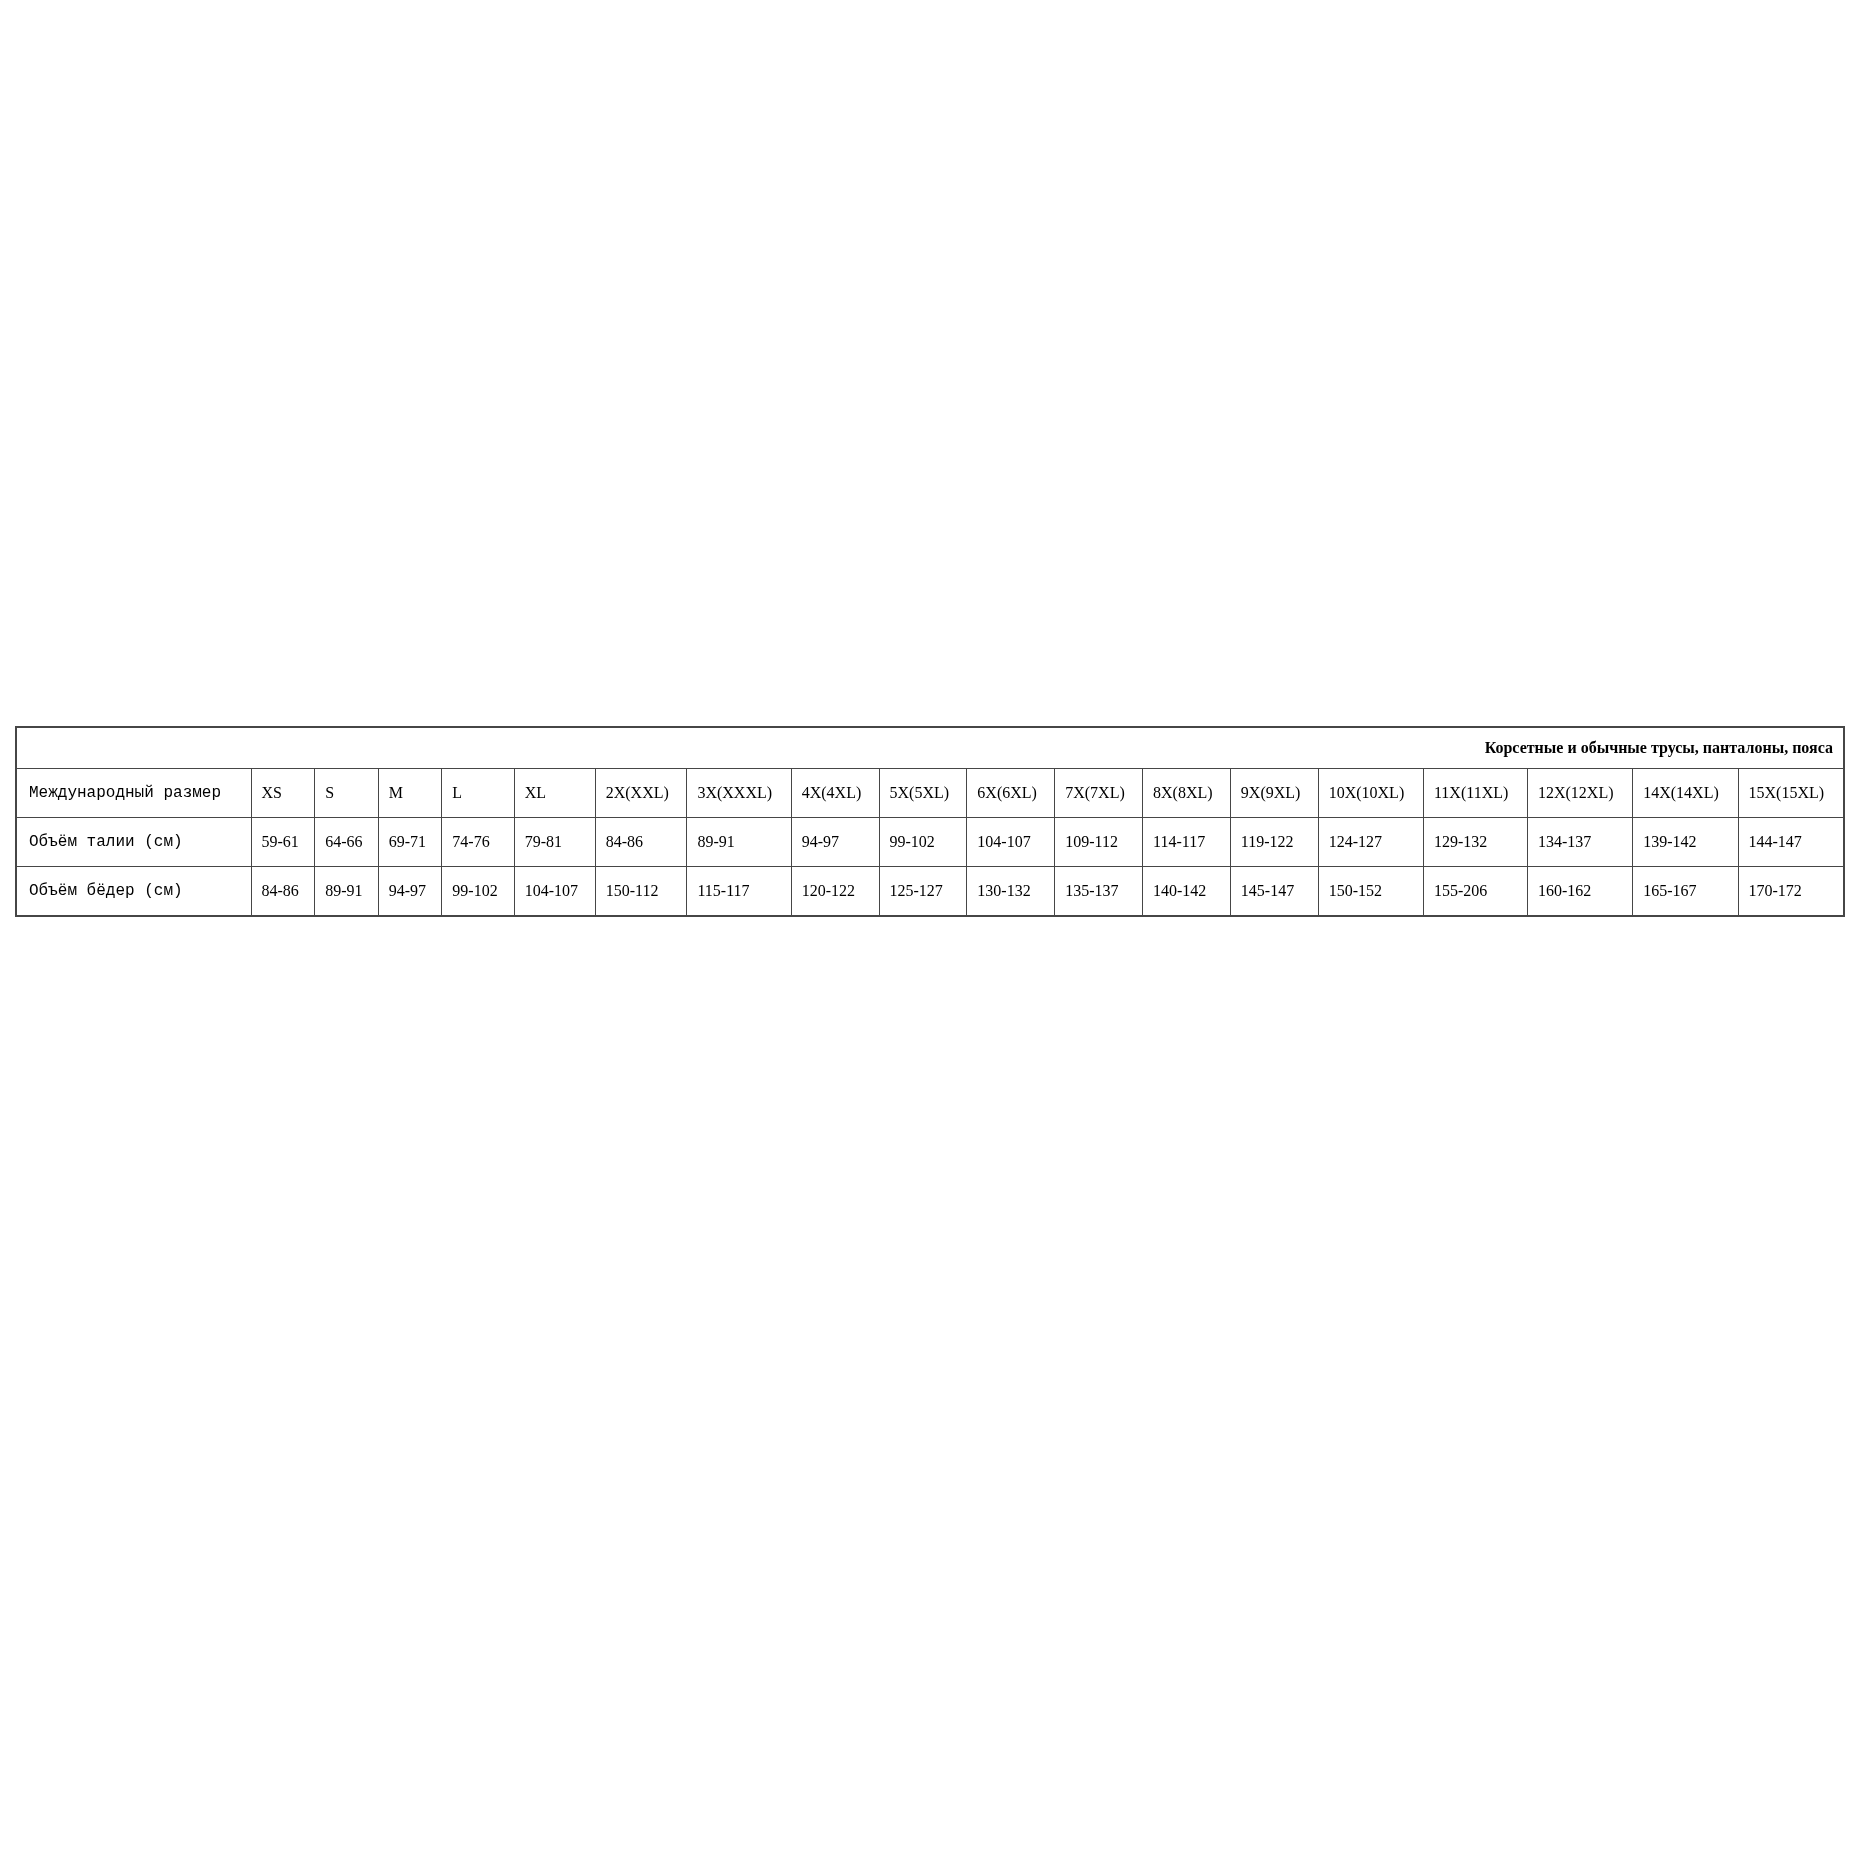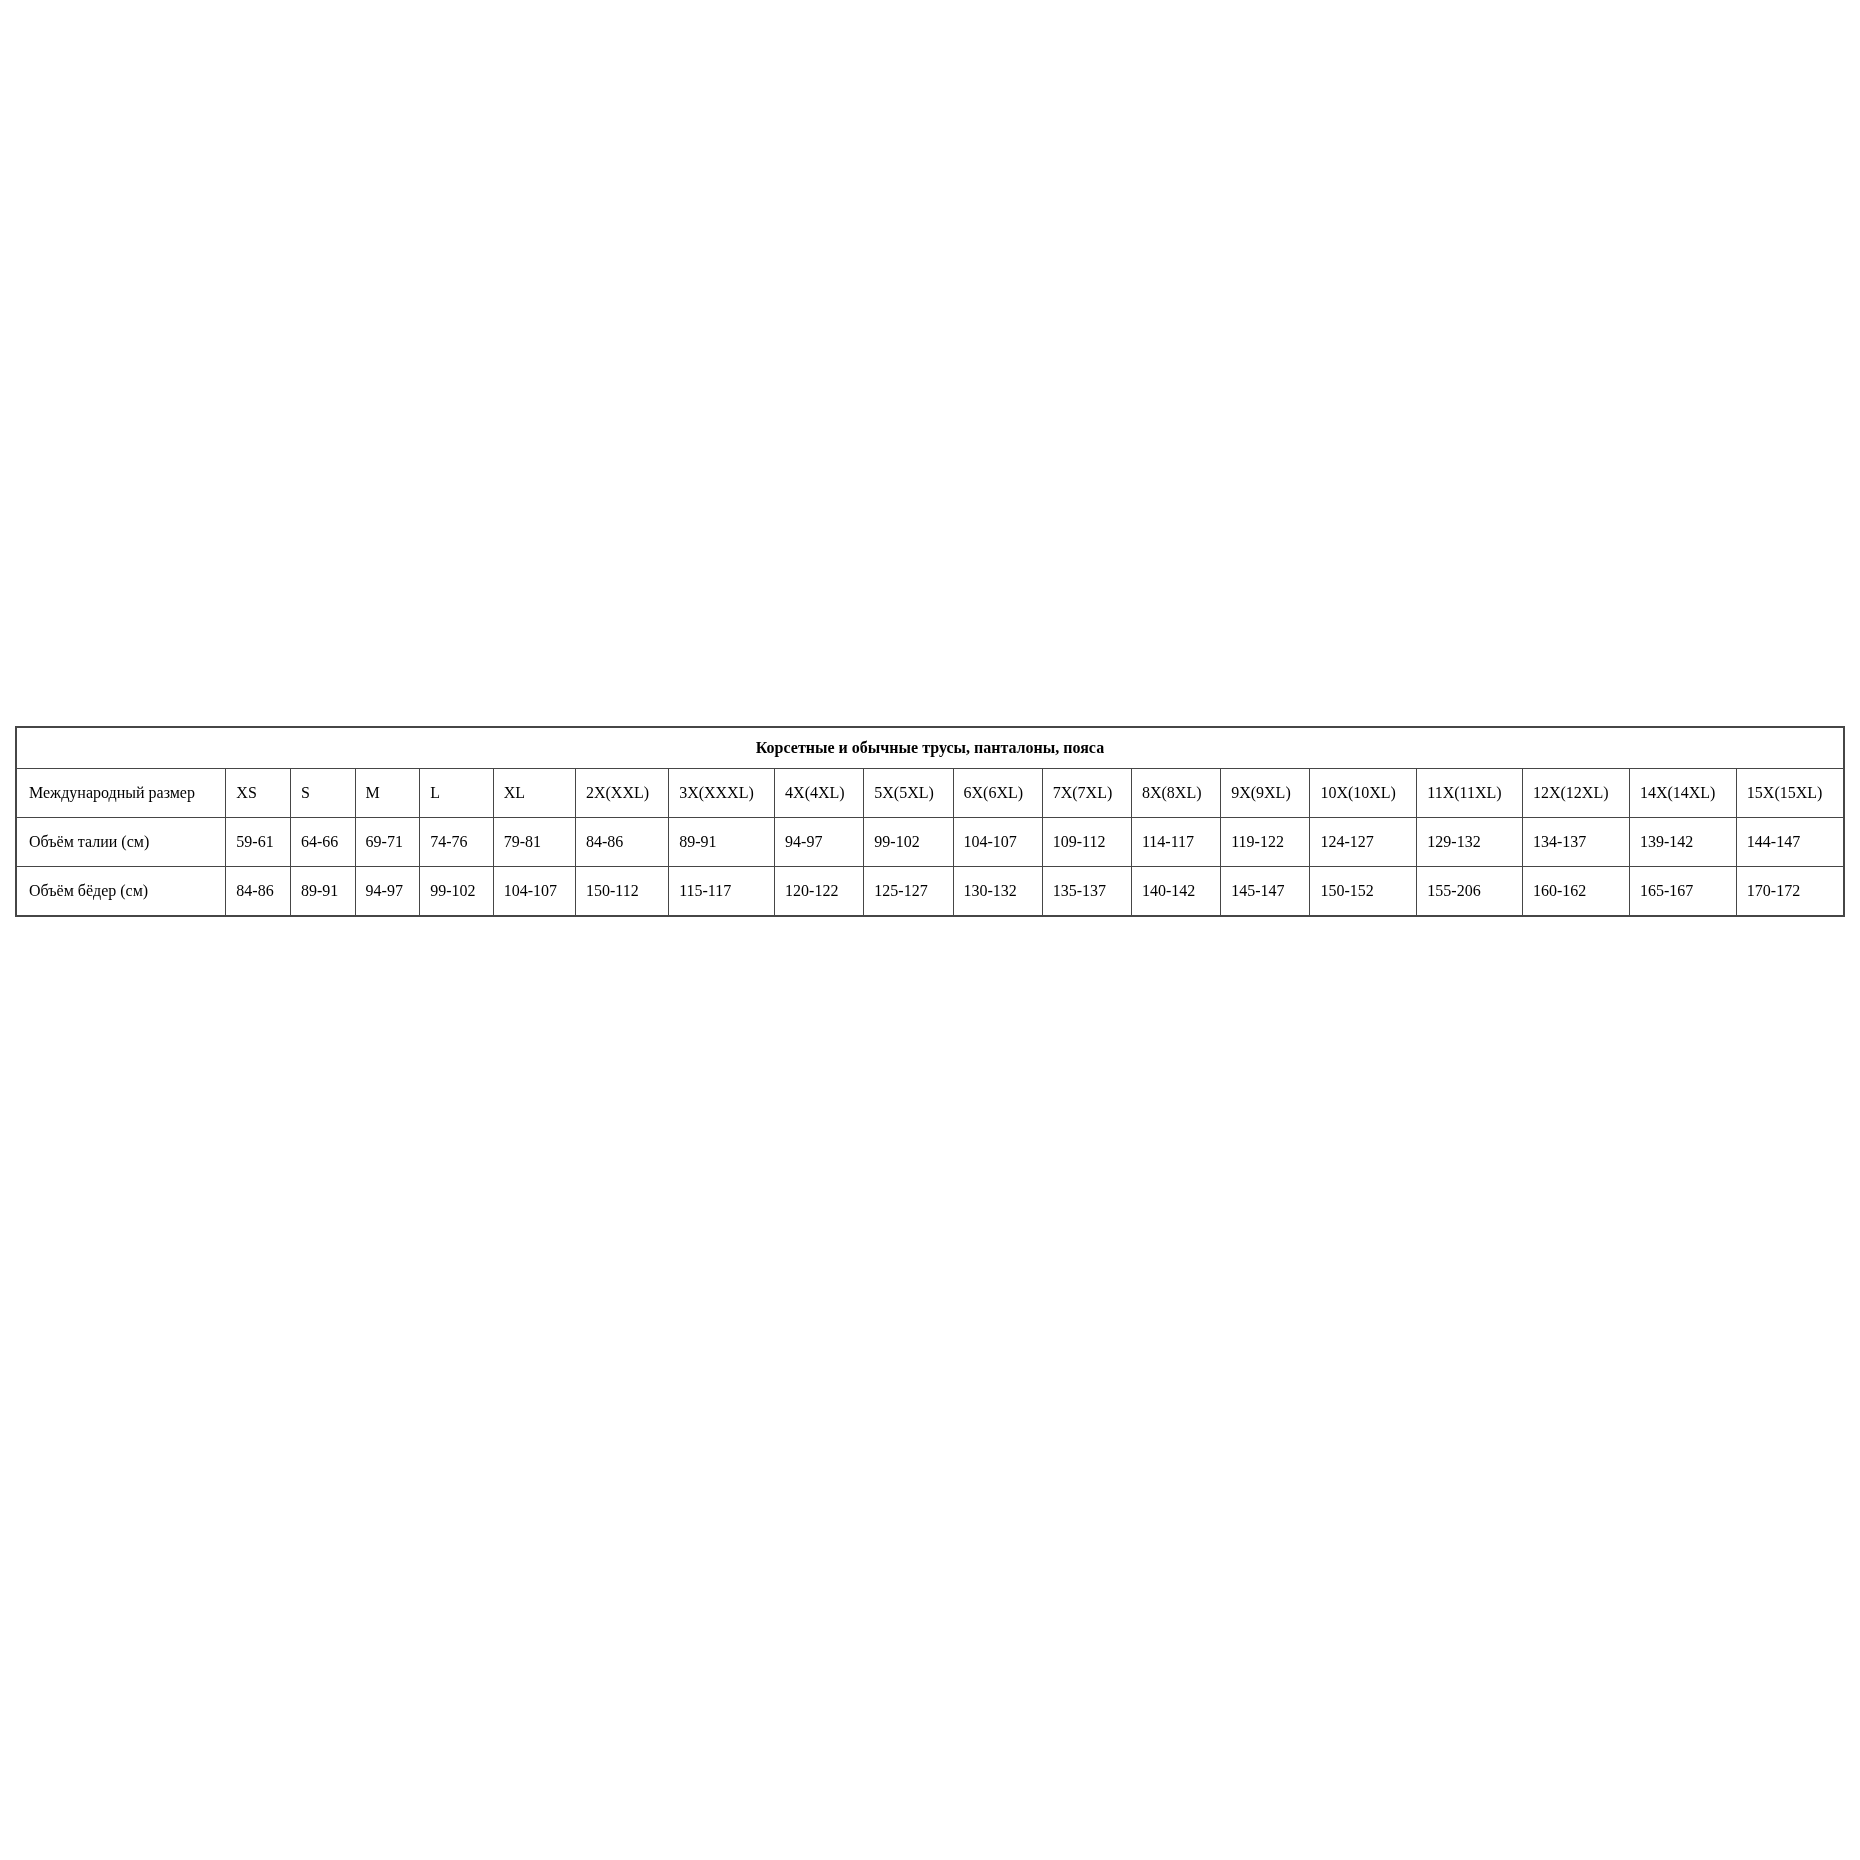--- a/index.html
+++ b/index.html
@@ -30,26 +30,27 @@
     border: 1px solid #464646;
     font-size: 16px;
     font-weight: normal;
     text-align: left;
     vertical-align: middle;
     padding: 2px 10px;
     height: 44px;
     white-space: nowrap;
   }
   table.size-table td.title-cell {
-    text-align: center;
+    text-align: right;
     font-weight: bold;
     height: 36px;
   }
   table.size-table td.label-cell {
     padding-left: 12px;
+    font-family: Liberation Mono, monospace;
   }
 </style>
 </head>
 <body>
 
 <div class="size-table-wrap">
   <table class="size-table">
     <tbody id="size-table-body">
       <tr>
         <td class="title-cell" id="title-cell" colspan="19">Корсетные и обычные трусы, панталоны, пояса</td>

